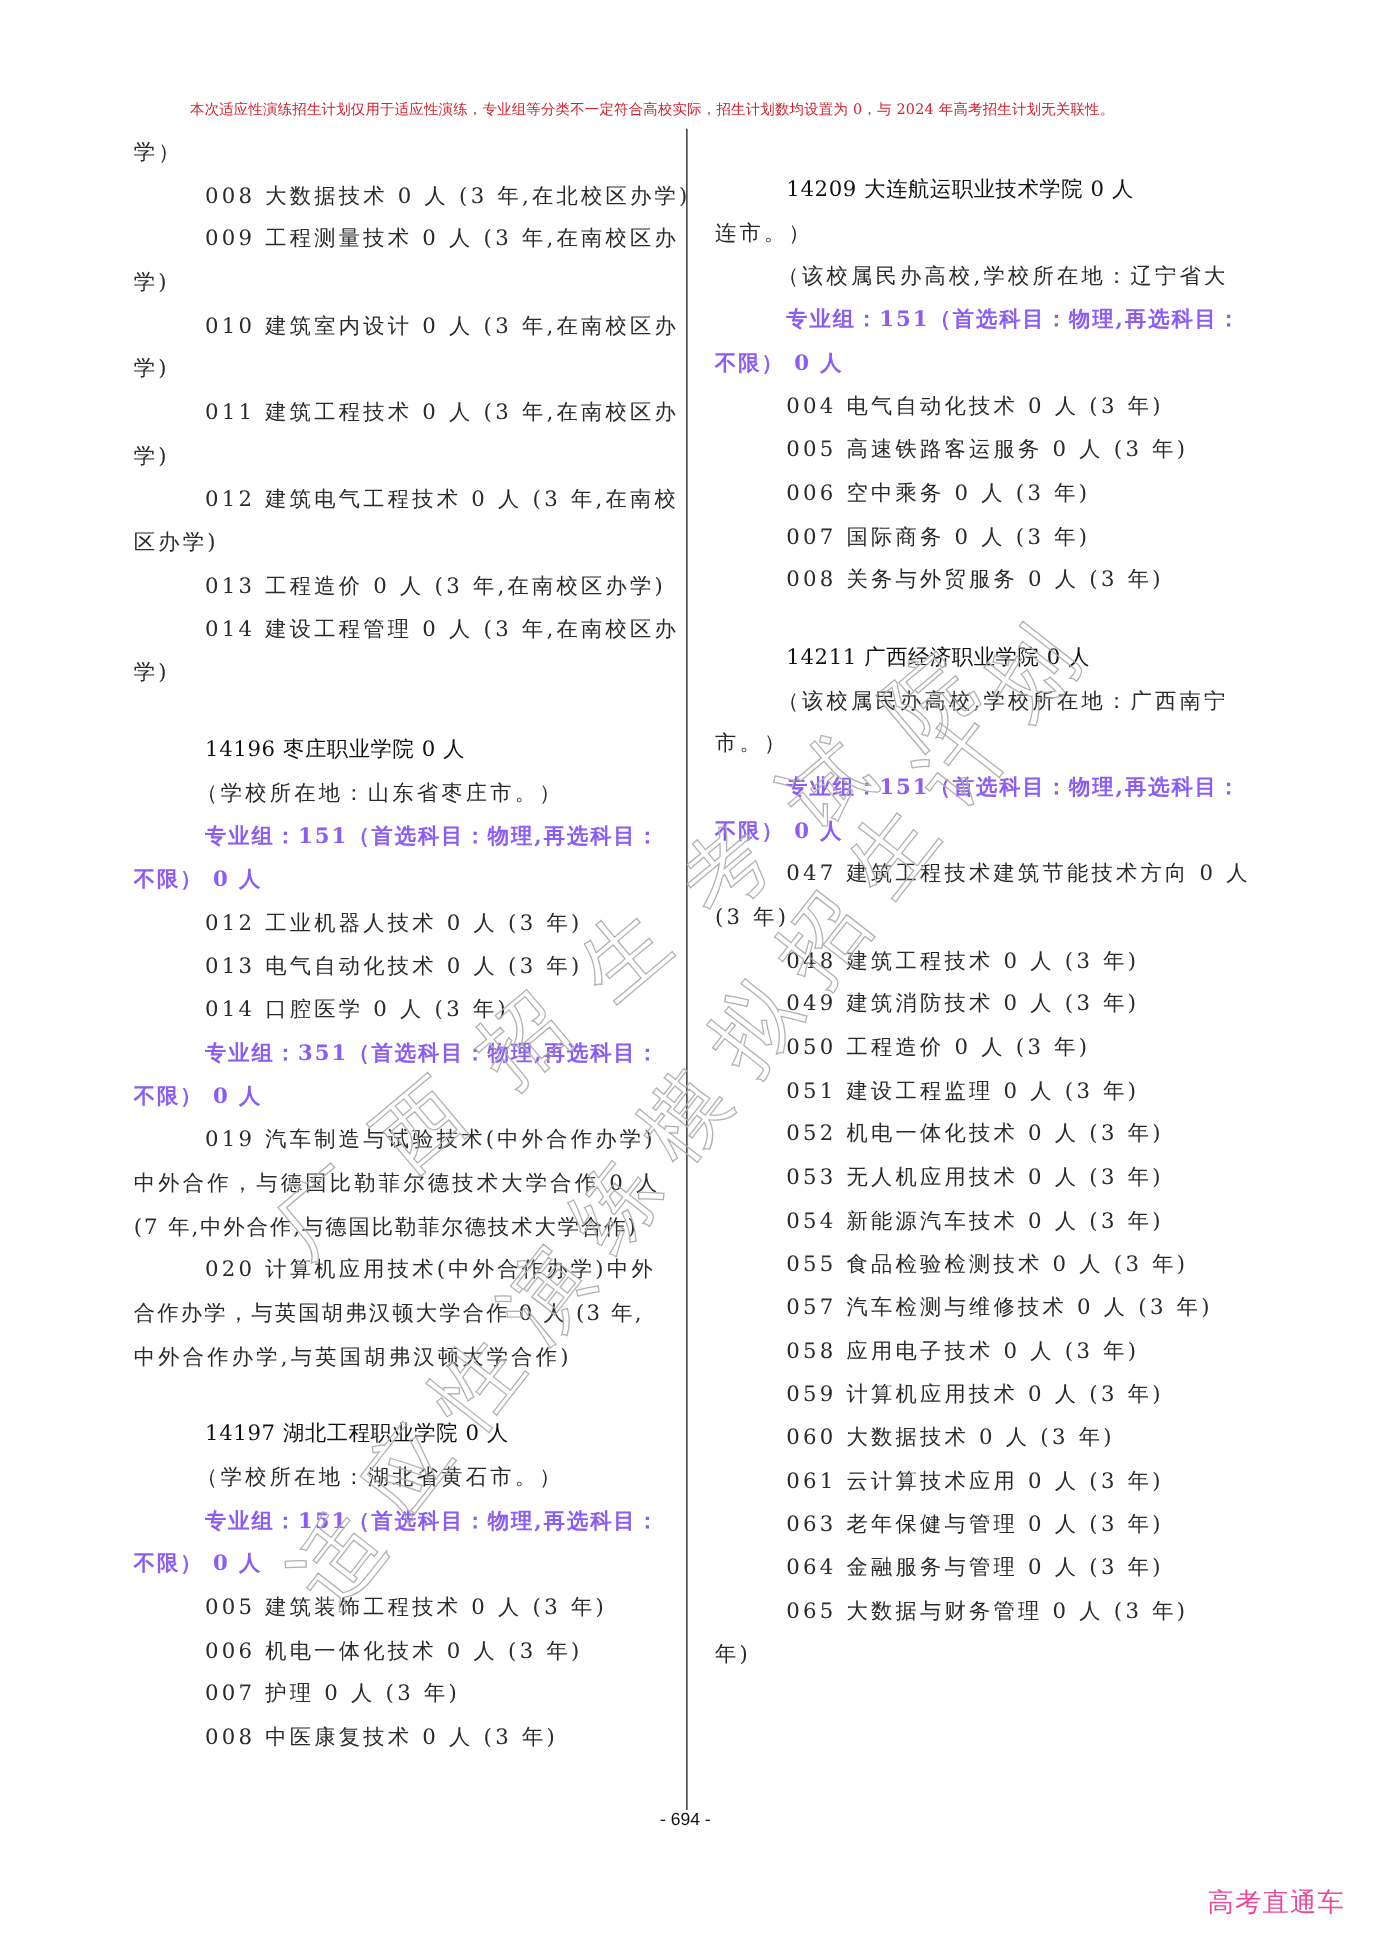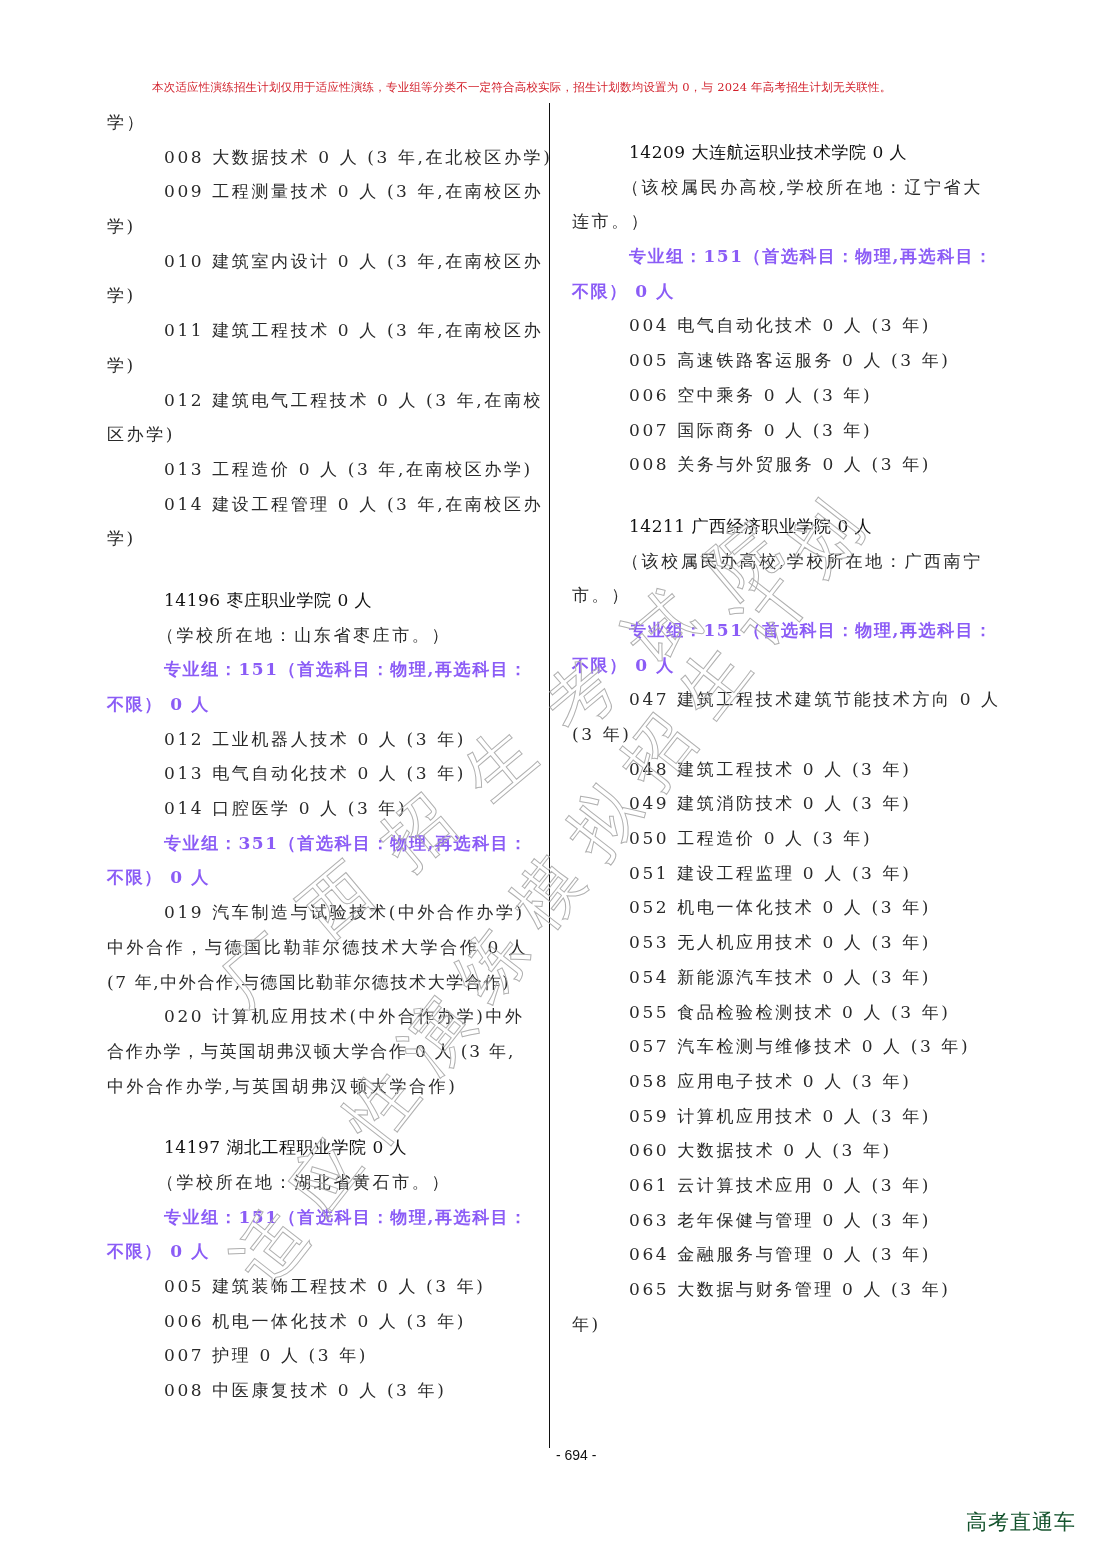--- a/index.html
+++ b/index.html
@@ -23,25 +23,25 @@
       white-space: nowrap; letter-spacing: 2.6px;
     }
     .indent { padding-left: 57px; }
     .school {
       font-weight: normal; font-size: 17px; color: #111; letter-spacing: 0.5px;
     }
     .group { font-weight: bold; color: #8b5cf6; letter-spacing: 1.6px; }
     .gap { height: 27px; }
     .page-num {
       position: absolute; left: 528px; top: 1447px;
-      font-family: "Liberation Sans", sans-serif; font-size: 14px; color: #111; margin-left: 28px;
+      font-family: "Liberation Sans", sans-serif; font-size: 14px; color: #111;
     }
     .brand {
       position: absolute; left: 966px; top: 1508px;
-      font-family: "DejaVu Sans", sans-serif; font-size: 21px; color: #14532d; letter-spacing: 1px;
+      font-family: "DejaVu Sans", sans-serif; font-size: 21px; color: #ec4899; letter-spacing: 1px;
     }
     .wm {
       position: absolute; font-family: "DejaVu Sans", sans-serif;
       color: transparent; -webkit-text-stroke: 1px #b0b0b0;
       font-size: 68px; white-space: nowrap; letter-spacing: 38px;
       transform-origin: left center; pointer-events: none;
     }
     .wm1 { left: 230px; top: 945px; transform: rotate(-40deg); }
     .wm2 { left: 250px; top: 1230px; transform: rotate(-52deg); letter-spacing: 22px; }
   </style>
@@ -93,22 +93,22 @@
   <div class="line indent group">专业组：151（首选科目：物理,再选科目：</div>
   <div class="line group">不限） 0 人</div>
   <div class="line indent">005 建筑装饰工程技术 0 人 (3 年)</div>
   <div class="line indent">006 机电一体化技术 0 人 (3 年)</div>
   <div class="line indent">007 护理 0 人 (3 年)</div>
   <div class="line indent">008 中医康复技术 0 人 (3 年)</div>
 </div>
 
 <div class="col right">
   <div class="line indent school">14209 大连航运职业技术学院 0 人</div>
+  <div class="line">连市。）</div>
   <div class="line" style="padding-left:50px">（该校属民办高校,学校所在地：辽宁省大</div>
-  <div class="line">连市。）</div>
   <div class="line indent group">专业组：151（首选科目：物理,再选科目：</div>
   <div class="line group">不限） 0 人</div>
   <div class="line indent">004 电气自动化技术 0 人 (3 年)</div>
   <div class="line indent">005 高速铁路客运服务 0 人 (3 年)</div>
   <div class="line indent">006 空中乘务 0 人 (3 年)</div>
   <div class="line indent">007 国际商务 0 人 (3 年)</div>
   <div class="line indent">008 关务与外贸服务 0 人 (3 年)</div>
 
   <div class="gap"></div>
 

